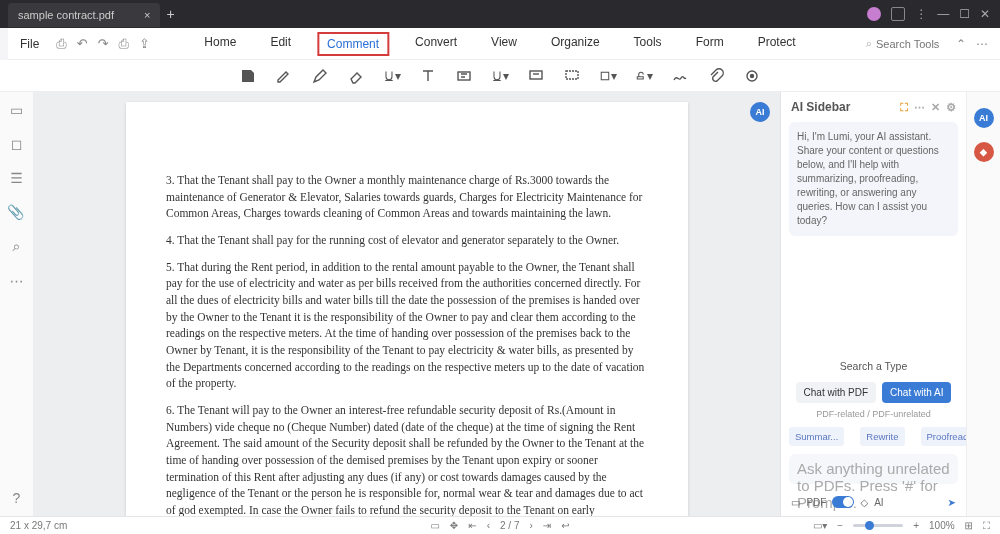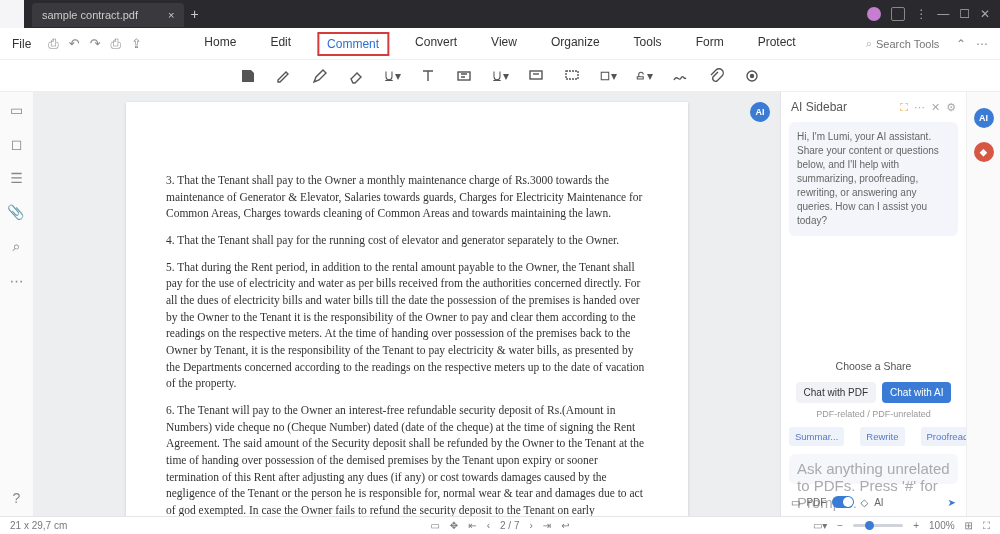--- a/index.html
+++ b/index.html
@@ -1,26 +1,26 @@
 <!DOCTYPE html>
 <html><head>
 <meta charset="utf-8">
 <style>
 * { box-sizing: border-box; margin: 0; padding: 0; }
 body { font-family: -apple-system, "Segoe UI", Arial, sans-serif; font-size: 12px; color: #333; background: #f5f5f7; width: 1000px; height: 534px; overflow: hidden; }
-.titlebar { height: 28px; background: #2a2a2e; display: flex; align-items: center; color: #ccc; margin-left: 24px; }
+.titlebar { height: 28px; background: #2a2a2e; display: flex; align-items: center; color: #ccc; }
 .tab { display: flex; align-items: center; background: #3a3a3e; height: 24px; margin: 2px 0 0 8px; padding: 0 10px; font-size: 11px; border-radius: 4px 4px 0 0; }
 .tab .x { margin-left: 30px; cursor: pointer; }
 .newtab { margin-left: 6px; color: #ccc; font-size: 14px; cursor: pointer; }
 .titlebar-right { margin-left: auto; display: flex; align-items: center; gap: 10px; padding-right: 10px; }
 .dot { width: 14px; height: 14px; border-radius: 50%; background: #c77dd0; }
 .sq { width: 14px; height: 14px; border: 1px solid #888; border-radius: 2px; }
 .winctl { color: #aaa; font-size: 12px; cursor: pointer; }
 
-.topbar { height: 32px; background: #fff; display: flex; align-items: center; padding: 0 12px; border-bottom: 1px solid #eee; }
+.topbar { height: 32px; background: #fff; display: flex; align-items: center; padding: 0 12px; border-bottom: 1px solid #eee; margin-left: 8px; }
 .topbar .file { font-size: 12px; margin-right: 12px; cursor:pointer; }
 .topbar .qicon { color: #888; margin: 0 5px; cursor: pointer; font-size: 13px; }
 .menu { display: flex; gap: 18px; margin-left: auto; margin-right: auto; position: absolute; left: 50%; transform: translateX(-50%); }
 .menu-item { font-size: 12px; color: #333; padding: 3px 8px; cursor: pointer; }
 .menu-item.active { color: #2a6fd6; border: 2px solid #d43b3b; }
 .search { margin-left: auto; display:flex; align-items:center; color:#aaa; font-size:11px; gap:4px;}
 .search input { border:none; outline:none; font-size:11px; width:70px; }
 .endicons { display:flex; gap:10px; margin-left:10px; color:#888;}
 
 .comment-row { height: 32px; background: #fff; display: flex; align-items: center; justify-content: center; gap: 18px; border-bottom: 1px solid #eee; }
@@ -32,21 +32,21 @@
 .left-rail { width: 34px; background: #fafafa; border-right: 1px solid #eee; display: flex; flex-direction: column; align-items: center; padding-top: 10px; gap: 18px; }
 .left-rail .ri { color:#888; font-size:14px; cursor:pointer; }
 .left-rail .help { margin-top:auto; margin-bottom:10px; }
 
 .doc-area { flex: 1; background: #eceef0; display: flex; justify-content: center; overflow: hidden; position: relative; }
 .page { width: 562px; background: #fff; margin-top: 10px; padding: 70px 40px 0; box-shadow: 0 1px 3px rgba(0,0,0,.15); overflow: hidden; font-family: Georgia, serif; font-size: 11.5px; line-height: 1.45; color: #333; }
 .page p { margin-bottom: 10px; }
 .ai-badge { position:absolute; top:10px; right:10px; width:20px; height:20px; border-radius:50%; background:#3a7bd5; color:#fff; display:flex; align-items:center; justify-content:center; font-size:9px; font-weight:bold;}
 
 .sidebar { width: 186px; background: #fff; border-left: 1px solid #e3e3e7; display: flex; flex-direction: column; }
-.sb-head { display:flex; align-items:center; padding: 8px 10px; font-size: 12px; font-weight: 400; color:#555; }
+.sb-head { display:flex; align-items:center; padding: 8px 10px; font-size: 12px; font-weight: 700; color:#555; }
 .sb-head .sp { margin-left:auto; display:flex; gap:6px; color:#aaa; font-size:11px;}
 .sb-head .sp span { cursor:pointer; }
 .sb-intro { background:#f3f5fa; border-radius:6px; margin: 0 8px 8px; padding:8px; font-size:10px; color:#666; line-height:1.4; }
 .sb-body { flex:1; }
 .sb-choose { text-align:center; font-size:10.5px; color:#555; margin: 4px 0;}
 .sb-btns { display:flex; gap:6px; justify-content:center; margin:6px 0;}
 .sb-btn { font-size:10px; padding:5px 8px; border-radius:4px; background:#f0f2f6; cursor:pointer; }
 .sb-btn.primary { background:#3a7bd5; color:#fff; }
 .sb-note { text-align:center; font-size:9px; color:#999; margin-bottom:8px;}
 .sb-actions { display:flex; gap:16px; justify-content:space-between; padding:0 8px; margin-bottom:8px;}
@@ -214,21 +214,21 @@
       <span>AI Sidebar</span>
       <span class="sp">
         <span style="color:#e8a23c">⛶</span>
         <span>⋯</span>
         <span>✕</span>
         <span>⚙</span>
       </span>
     </div>
     <div class="sb-intro">Hi, I'm Lumi, your AI assistant. Share your content or questions below, and I'll help with summarizing, proofreading, rewriting, or answering any queries. How can I assist you today?</div>
     <div class="sb-body"></div>
-    <div class="sb-choose">Choose a Share</div>
+    <div class="sb-choose">Search a Type</div>
     <div class="sb-btns">
       <div class="sb-btn">Chat with PDF</div>
       <div class="sb-btn primary">Chat with AI</div>
     </div>
     <div class="sb-note">PDF-related / PDF-unrelated</div>
     <div class="sb-actions" id="sbacts">
         <div class="sb-act">Summar...</div>
         <div class="sb-act">Rewrite</div>
         <div class="sb-act">Proofread</div>
         <div class="sb-act more">⋮</div>

